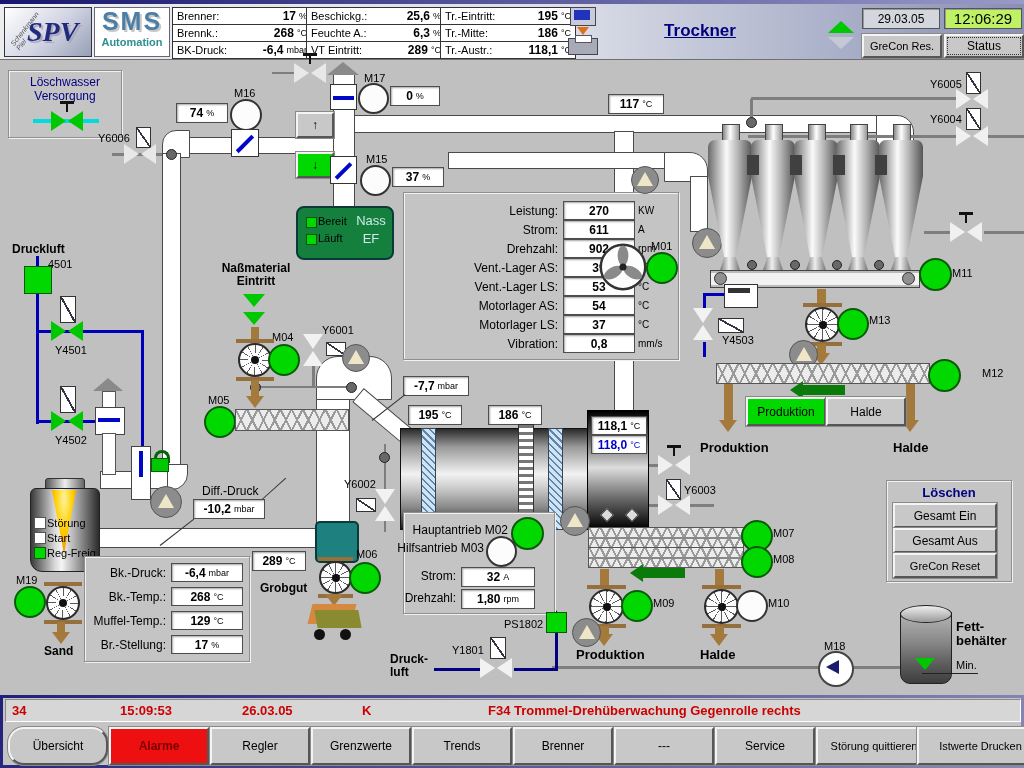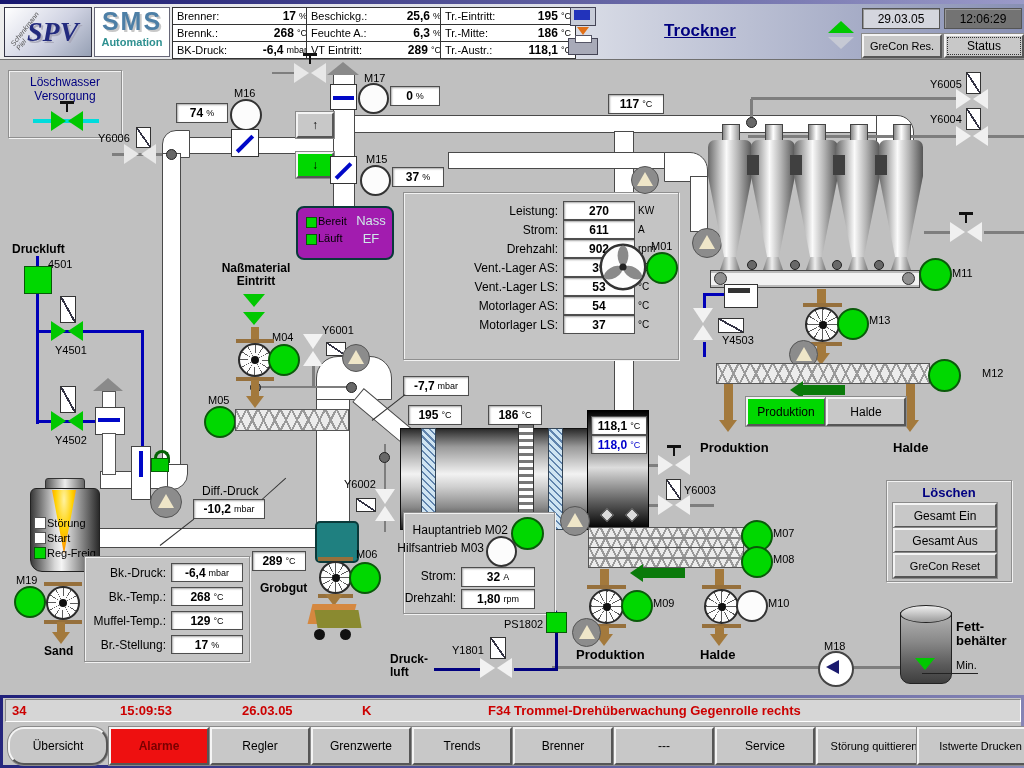--- a/index.html
+++ b/index.html
@@ -146,21 +146,21 @@
   <div class="a" style="left:568px;top:38px;width:28px;height:15px;background:#a8aab8;border:1px solid #445;">
     <div class="a" style="left:6px;top:-4px;width:15px;height:6px;background:#fff;border:1px solid #556;"></div>
   </div>
 
   <div class="a navy" style="left:620px;top:21px;width:160px;text-align:center;font-size:17px;font-weight:bold;text-decoration:underline;">Trockner</div>
 
   <div class="a" style="left:828px;top:21px;width:0;height:0;border-left:13px solid transparent;border-right:13px solid transparent;border-bottom:12px solid #00c800;"></div>
   <div class="a" style="left:828px;top:37px;width:0;height:0;border-left:13px solid transparent;border-right:13px solid transparent;border-top:12px solid #c6c9d4;"></div>
 
   <div class="a" style="left:862px;top:8px;width:76px;height:19px;background:#d4d6de;border:1px solid #555;box-shadow:inset 1px 1px 0 #999;display:flex;align-items:center;justify-content:center;font-size:12px;">29.03.05</div>
-  <div class="a" style="left:944px;top:8px;width:76px;height:19px;background:#737373;border:1px solid #555;box-shadow:inset 1px 1px 0 #999;display:flex;align-items:center;justify-content:center;font-size:12px;">12:06:29</div>
+  <div class="a" style="left:944px;top:8px;width:76px;height:19px;background:#bef264;border:1px solid #555;box-shadow:inset 1px 1px 0 #999;display:flex;align-items:center;justify-content:center;font-size:15px;">12:06:29</div>
   <div class="a raised" style="left:862px;top:34px;width:76px;height:20px;font-size:11px;">GreCon Res.</div>
   <div class="a raised" style="left:944px;top:34px;width:76px;height:20px;font-size:12px;outline:1px dotted #333;outline-offset:-4px;">Status</div>
 
   <div class="a pipe" style="left:352px;top:115px;width:530px;height:16px;"></div>
   <div class="a pipe" style="left:876px;top:115px;width:36px;height:32px;border-radius:0 17px 0 0;"></div>
   <div class="a pipe" style="left:180px;top:137px;width:156px;height:15px;"></div>
   <div class="a pipe" style="left:162px;top:130px;width:26px;height:26px;border-radius:14px 0 0 0;"></div>
   <div class="a pipe" style="left:162px;top:153px;width:17px;height:316px;"></div>
   <div class="a pipe" style="left:162px;top:464px;width:24px;height:24px;border-radius:0 0 16px 0;"></div>
   <div class="a pipe" style="left:100px;top:471px;width:66px;height:16px;"></div>
@@ -333,21 +333,21 @@
     </div>
 
   <div class="a damp d" style="left:330px;top:156px;width:25px;height:26px;"></div>
   <div class="a lbl" style="left:366px;top:153px;">M15</div>
   <div class="a motor mw" style="left:360px;top:165px;width:27px;height:27px;"></div>
   <div class="a vb" style="left:392px;top:167px;width:50px;height:18px;">
       <span>37</span>
       <span class="u">%</span>
     </div>
 
-  <div class="a" style="left:296px;top:206px;width:94px;height:50px;background:#a21caf;border:2px solid #0a3a3a;border-radius:8px;">
+  <div class="a" style="left:296px;top:206px;width:94px;height:50px;background:#15803d;border:2px solid #0a3a3a;border-radius:8px;">
     <div class="a greensq" style="left:8px;top:9px;width:9px;height:9px;"></div>
     <div class="a lbl" style="left:20px;top:7px;color:#000;">Bereit</div>
     <div class="a greensq" style="left:8px;top:26px;width:9px;height:9px;"></div>
     <div class="a lbl" style="left:20px;top:24px;color:#000;">Läuft</div>
     <div class="a" style="left:56px;top:4px;width:34px;text-align:center;color:#cfe8e8;font-size:13px;line-height:1.4;">
       <div>Nass</div>
         <div>EF</div>
     </div>
   </div>
 
@@ -417,20 +417,27 @@
           <span>54</span>
         </span>
         <span class="pu">°C</span>
       </div>
     <div class="prow" style="top:122px;">
         <span class="pl">Motorlager LS:</span>
         <span class="vb">
           <span>37</span>
         </span>
         <span class="pu">°C</span>
+      </div>
+    <div class="prow" style="top:141px;">
+        <span class="pl">Vibration:</span>
+        <span class="vb">
+          <span>0,8</span>
+        </span>
+        <span class="pu">mm/s</span>
       </div>
   </div>
 
   <div class="a" style="left:599px;top:243px;width:48px;height:48px;">
     <svg width="48" height="48" viewBox="0 0 40 40">
       <circle cx="20" cy="20" r="18.5" fill="#fdfdfd" stroke="#333" stroke-width="2"></circle>
       <ellipse cx="20" cy="10.5" rx="4.5" ry="8.5" fill="#8a8a8a"></ellipse>
       <ellipse cx="20" cy="10.5" rx="4.5" ry="8.5" fill="#8a8a8a" transform="rotate(120 20 20)"></ellipse>
       <ellipse cx="20" cy="10.5" rx="4.5" ry="8.5" fill="#8a8a8a" transform="rotate(240 20 20)"></ellipse>
       <circle cx="20" cy="20" r="3" fill="#222"></circle>

